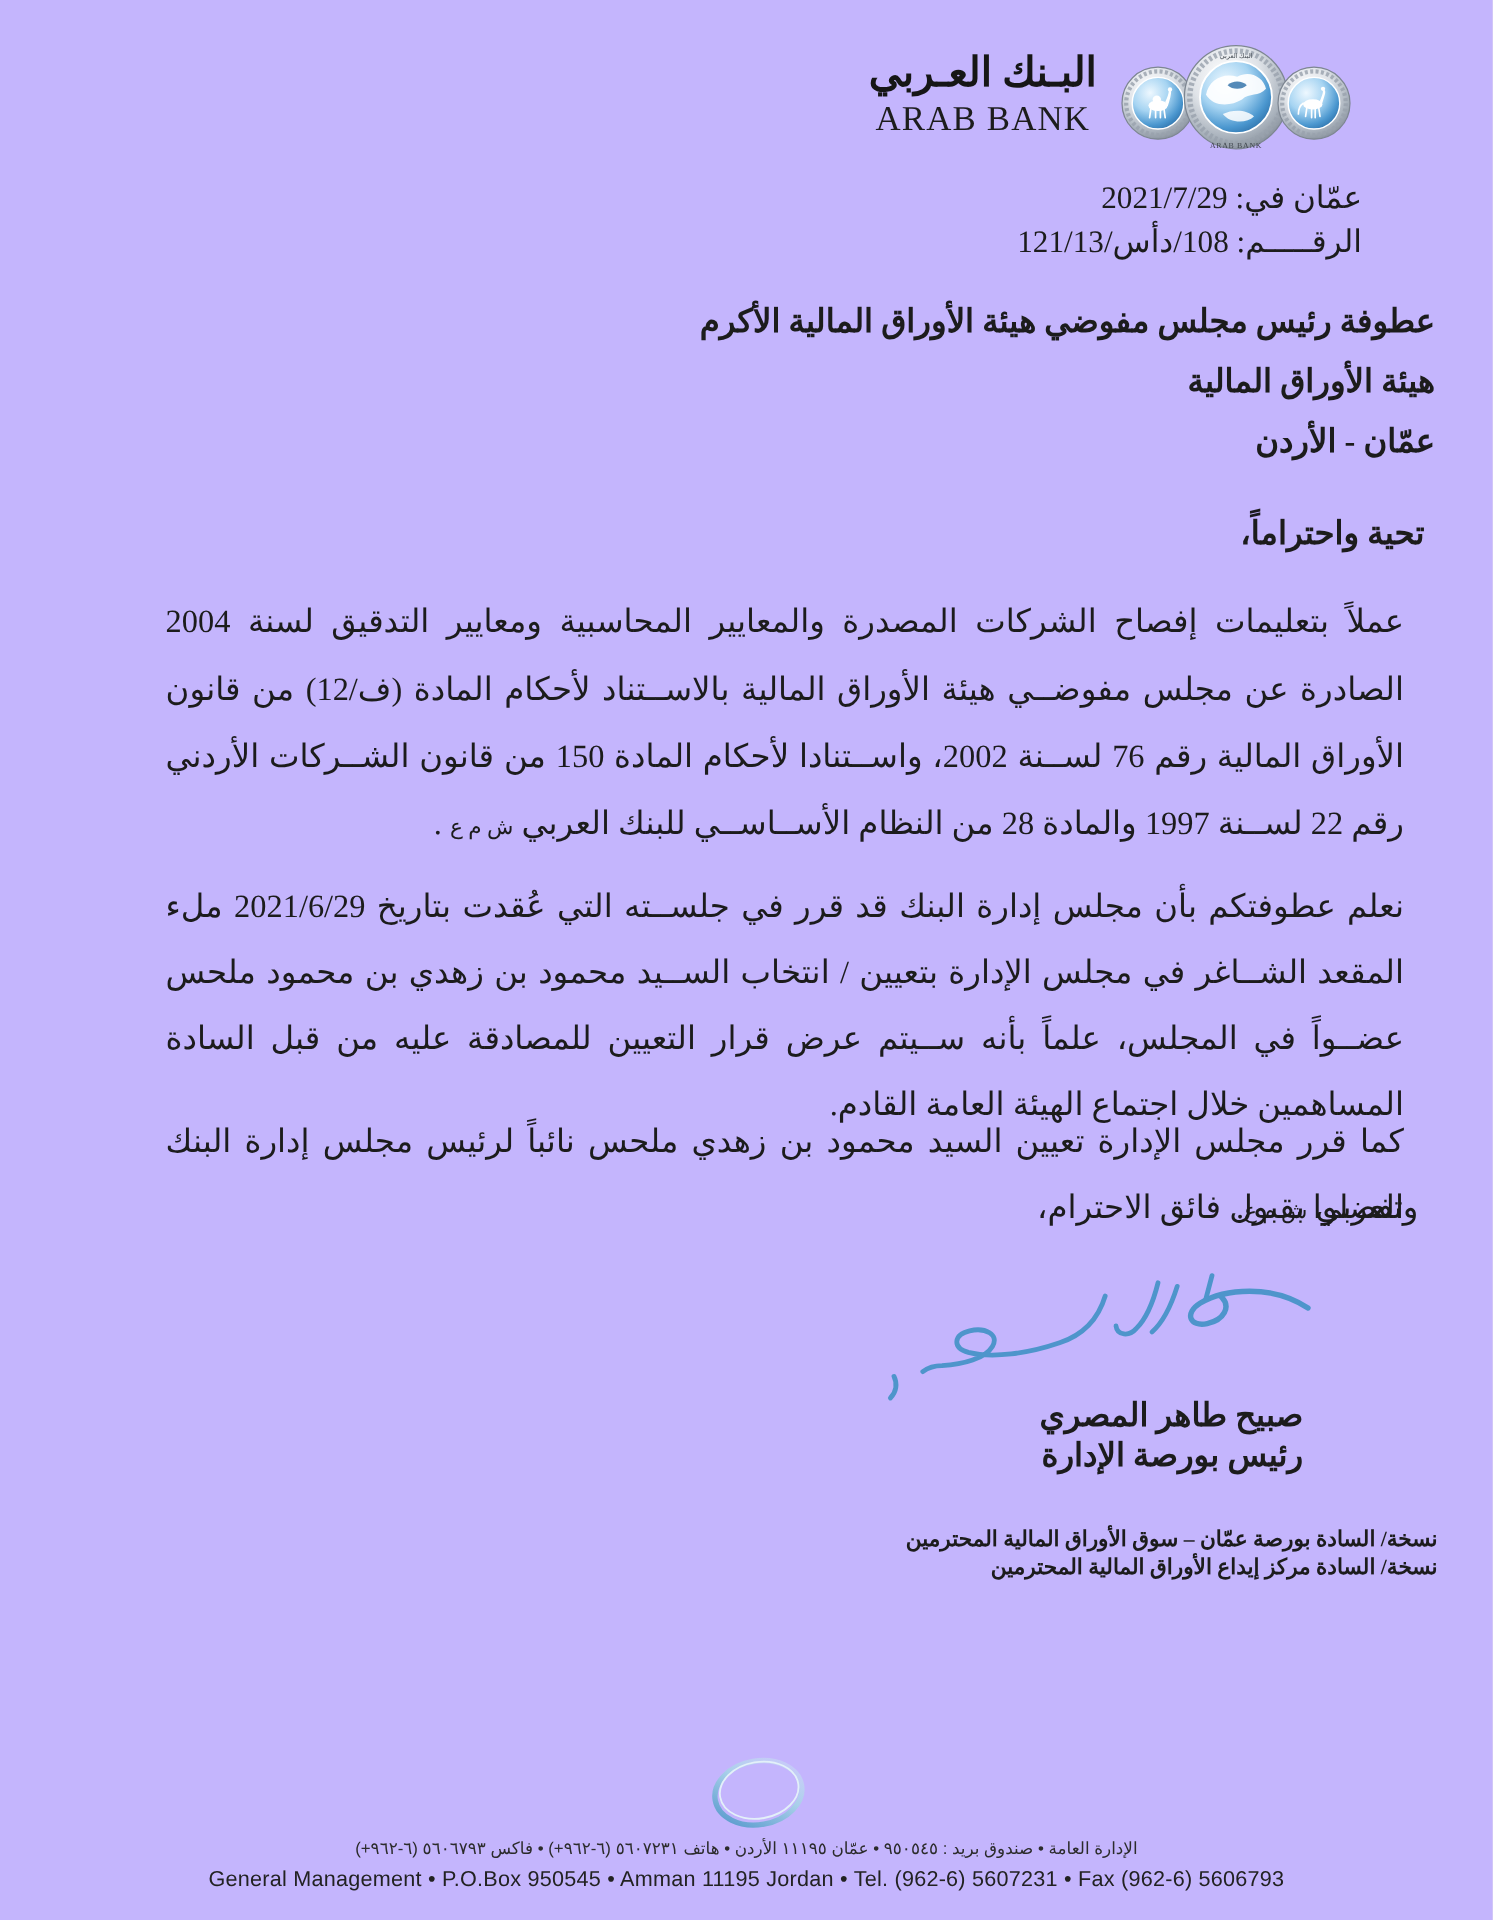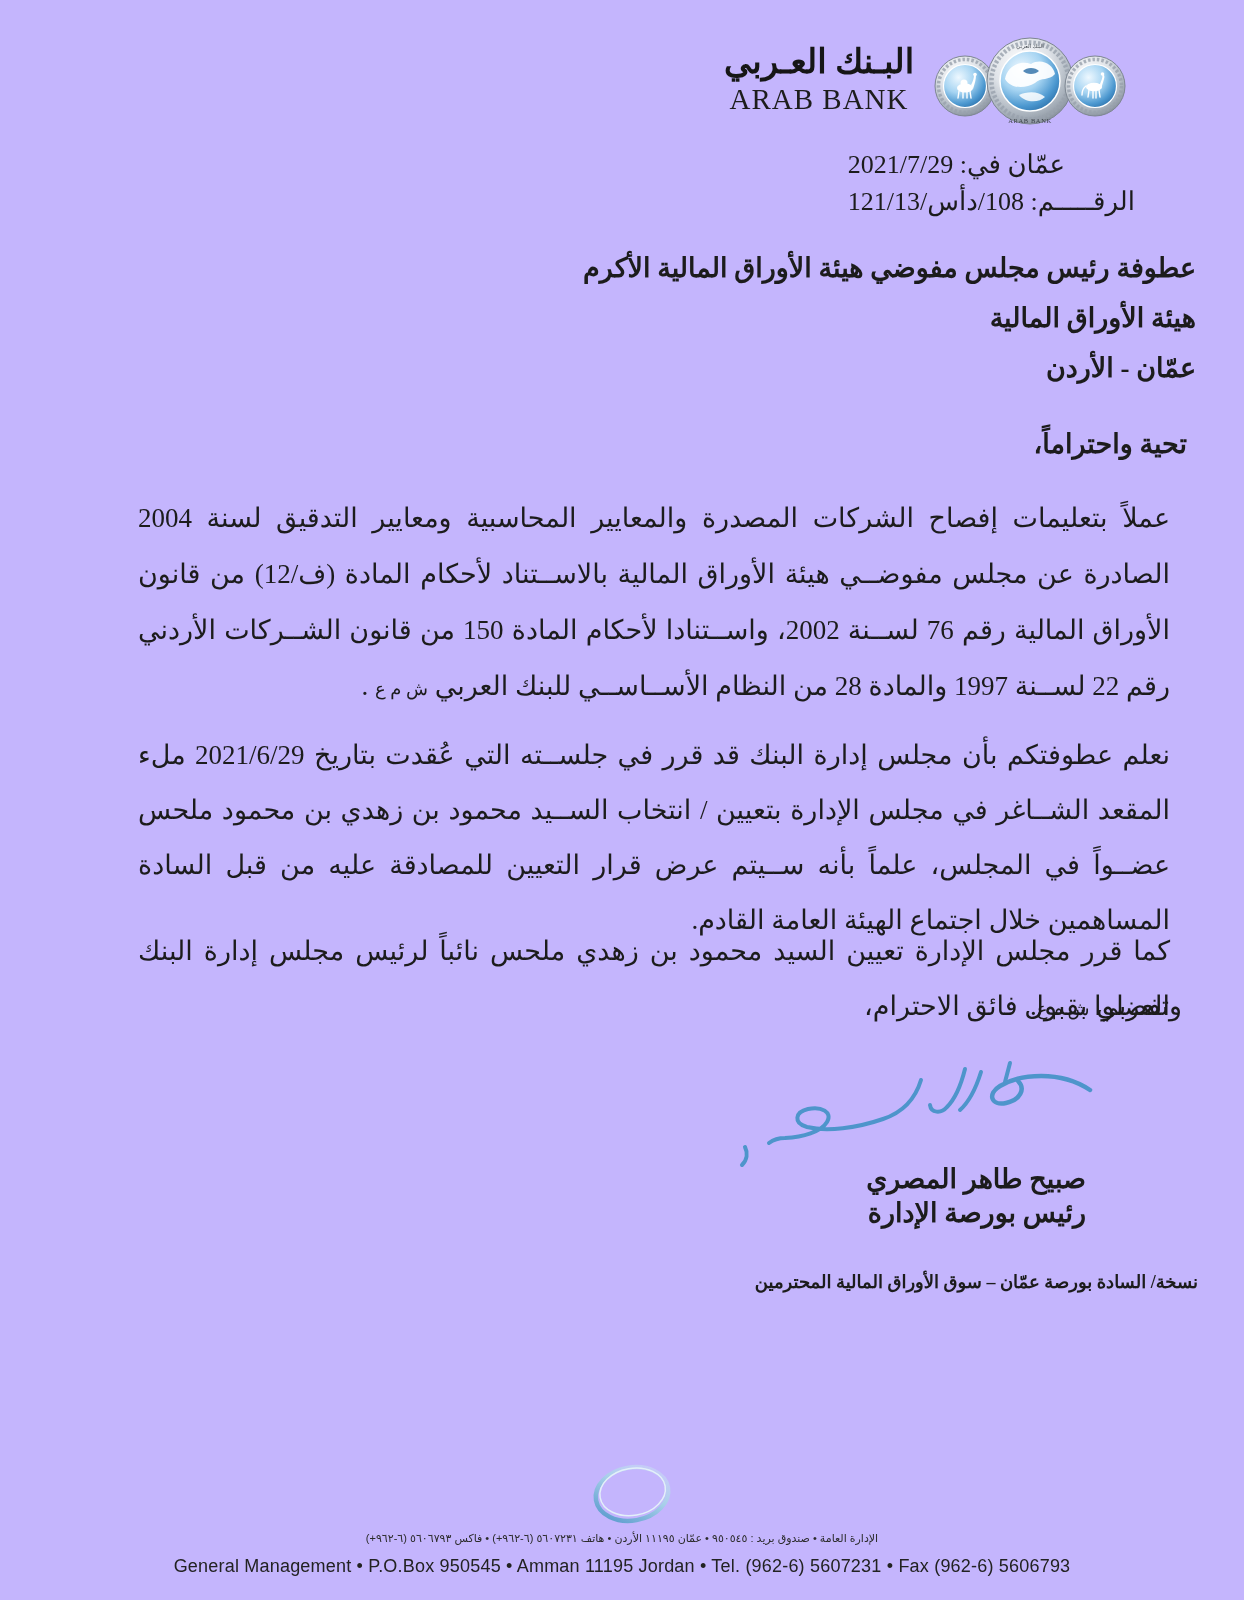--- a/index.html
+++ b/index.html
@@ -15,21 +15,21 @@
   }
   
   .brand-text{
     position:absolute;top:44px;left:720px;width:198px;
     text-align:center;line-height:1.05;
   }
   .logo-ar{font-size:34px;font-weight:bold;color:#161616;letter-spacing:0;}
   .logo-en{font-size:29px;color:#1d1d1d;letter-spacing:1px;margin-top:4px;}
   .coins{position:absolute;left:915px;top:33px;}
   
-  .meta{position:absolute;top:146px;right:109px;text-align:left;font-size:26px;line-height:37px;margin-left:12px;}
+  .meta{position:absolute;top:146px;right:109px;text-align:right;font-size:26px;line-height:37px;margin-left:12px;}
   
   .recipient{position:absolute;top:243px;right:48px;text-align:right;font-size:27px;font-weight:bold;line-height:50px;}
   
   .salutation{position:absolute;top:428px;right:57px;font-size:27px;font-weight:bold;}
   
   .para{
     position:absolute;right:62px;left:126px;margin:12px;
     font-size:27px;text-align:justify;text-align-last:right;
   }
   .para1{top:478px;line-height:56px;}
@@ -40,21 +40,21 @@
   
   .sig{position:absolute;left:715px;top:1050px;}
   .signer{position:absolute;top:1162px;right:158px;text-align:right;font-size:27px;font-weight:bold;line-height:34px;}
   
   .cc{position:absolute;top:1270px;right:46px;text-align:right;font-size:18px;font-weight:bold;line-height:24px;}
   
   .watermark{position:absolute;left:586px;top:1458px;}
   .footer-ar{
     position:absolute;top:1532px;left:0;right:0;text-align:center;
     font-family:"Liberation Sans","DejaVu Sans",sans-serif;
-    font-size:11px;color:#2b2b2b;direction:rtl;
+    font-size:14px;color:#2b2b2b;direction:rtl;
   }
   .footer-en{
     position:absolute;top:1556px;left:0;right:0;text-align:center;
     font-family:"Liberation Sans","DejaVu Sans",sans-serif;
     font-size:18px;color:#222;direction:ltr;letter-spacing:0.2px;
   }
 </style>
 </head>
 <body>
 
@@ -153,20 +153,21 @@
     </g>
   </svg>
 
   <div class="signer">
     <div>صبيح طاهر المصري</div>
     <div>رئيس بورصة الإدارة</div>
   </div>
 
   <div class="cc">
     <div>نسخة/ السادة بورصة عمّان – سوق الأوراق المالية المحترمين</div>
+    <div>نسخة/ السادة مركز إيداع الأوراق المالية المحترمين</div>
   </div>
 
   <svg class="watermark" width="92" height="72" viewBox="0 0 92 72">
     <defs>
       <linearGradient id="wgrad" x1="0" y1="1" x2="1" y2="0">
         <stop offset="0%" stop-color="#4e93c9"></stop>
         <stop offset="55%" stop-color="#a8cfe9"></stop>
         <stop offset="100%" stop-color="#d2e8f6" stop-opacity="0.3"></stop>
       </linearGradient>
     </defs>

